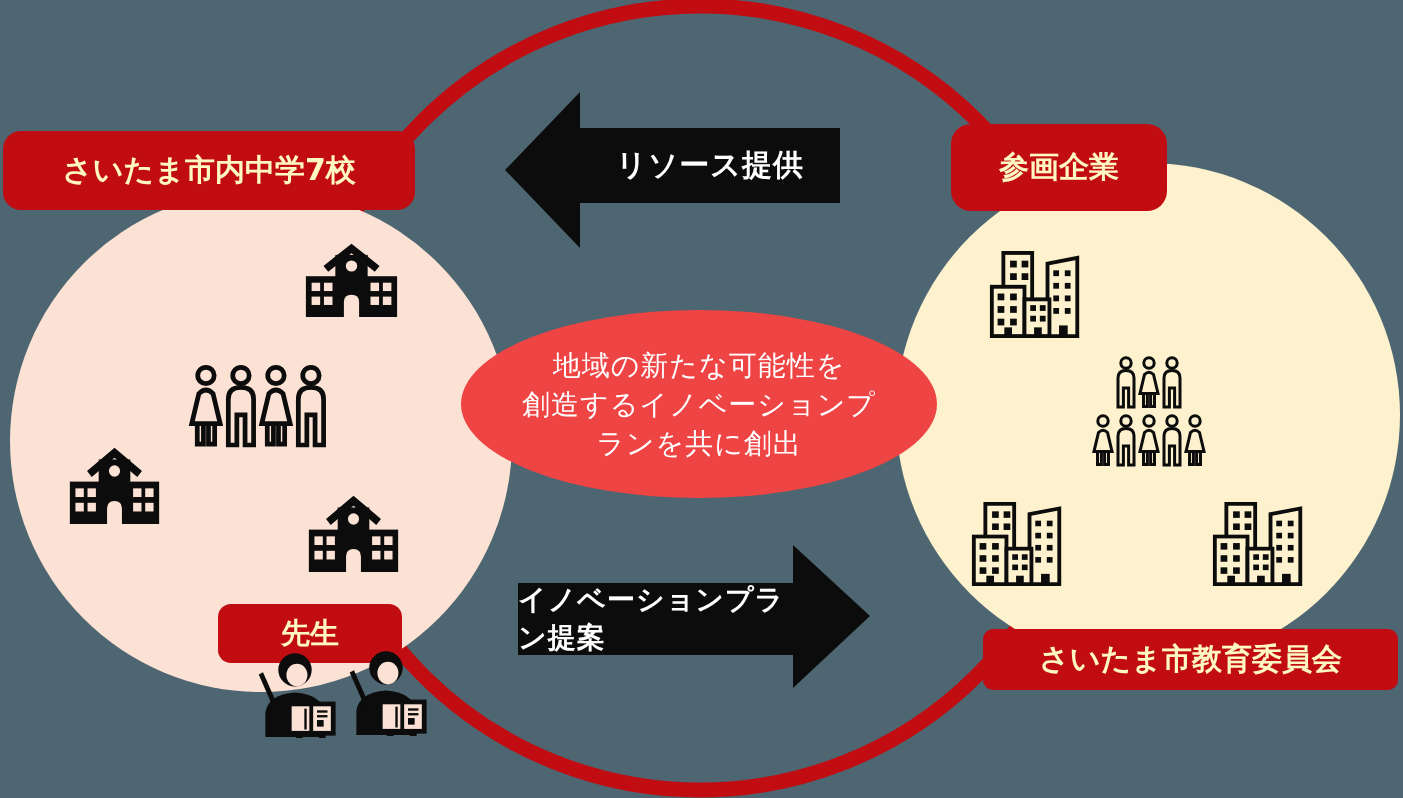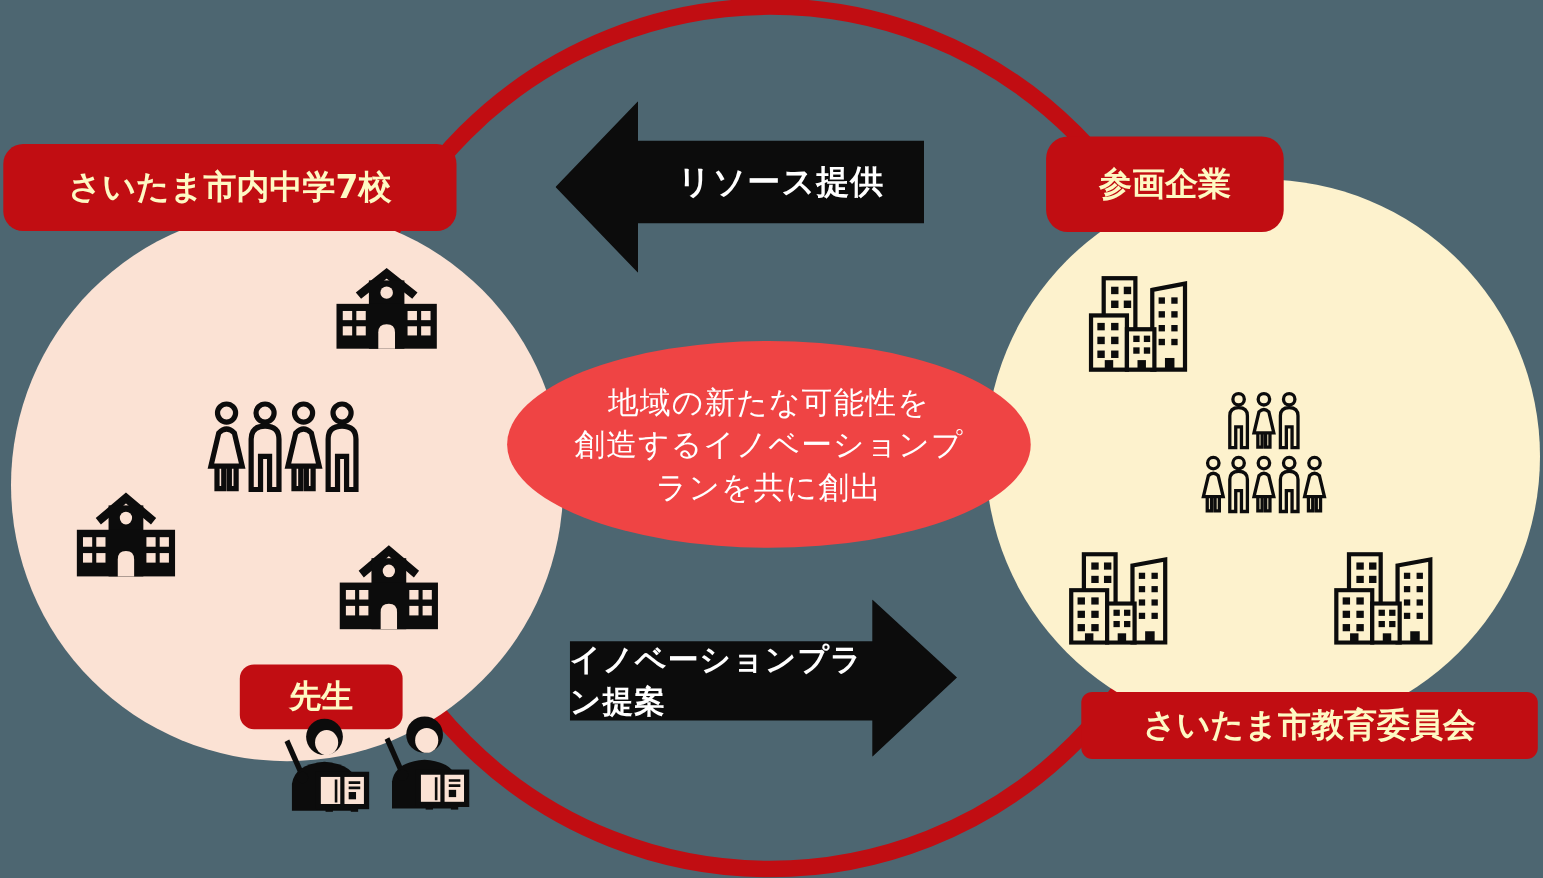--- a/index.html
+++ b/index.html
@@ -6,21 +6,21 @@
   #stage{position:relative;width:1403px;height:798px;background:#4d6671;overflow:hidden;}
   .abs{position:absolute;}
   svg.icon{position:absolute;overflow:visible;}
   .circle{position:absolute;border-radius:50%;}
   .circle.schools{left:10px;top:190px;width:502px;height:502px;background:#fbe2d4;}
   .circle.companies{left:896px;top:163px;width:504px;height:504px;background:#fdf2cd;}
   .badge{position:absolute;display:flex;align-items:center;justify-content:center;
          background:#c10d12;color:#fef9c3;font-weight:bold;text-align:center;}
   .badge.schools-badge{left:3px;top:131px;width:412px;height:79px;border-radius:18px;font-size:30px;}
   .badge.companies-badge{left:951px;top:124px;width:216px;height:87px;border-radius:20px;font-size:30px;}
-  .badge.teachers-badge{left:218px;top:604px;width:148px;height:59px;border-radius:13px;font-size:29px;}
+  .badge.teachers-badge{left:218px;top:604px;width:184px;height:59px;border-radius:13px;font-size:29px;}
   .badge.board-badge{left:983px;top:629px;width:415px;height:61px;border-radius:10px;font-size:30px;}
   .ellipse-center{position:absolute;left:461px;top:310px;width:476px;height:188px;border-radius:50%;
          background:#ef4444;display:flex;align-items:center;justify-content:center;}
   .ellipse-text{color:#fff;font-size:28px;line-height:39px;text-align:center;letter-spacing:1px;}
   .arrow-wrap{position:absolute;}
   .arrow-wrap svg{position:absolute;left:0;top:0;}
   .arrow-label{position:absolute;display:flex;align-items:center;justify-content:center;
          color:#fff;font-weight:bold;}
   .arrow-top .arrow-label{left:75px;top:36px;width:260px;height:75px;font-size:30px;letter-spacing:1px;}
   .arrow-bottom .arrow-label{left:0;top:38px;width:275px;height:72px;font-size:28px;letter-spacing:1px;}

